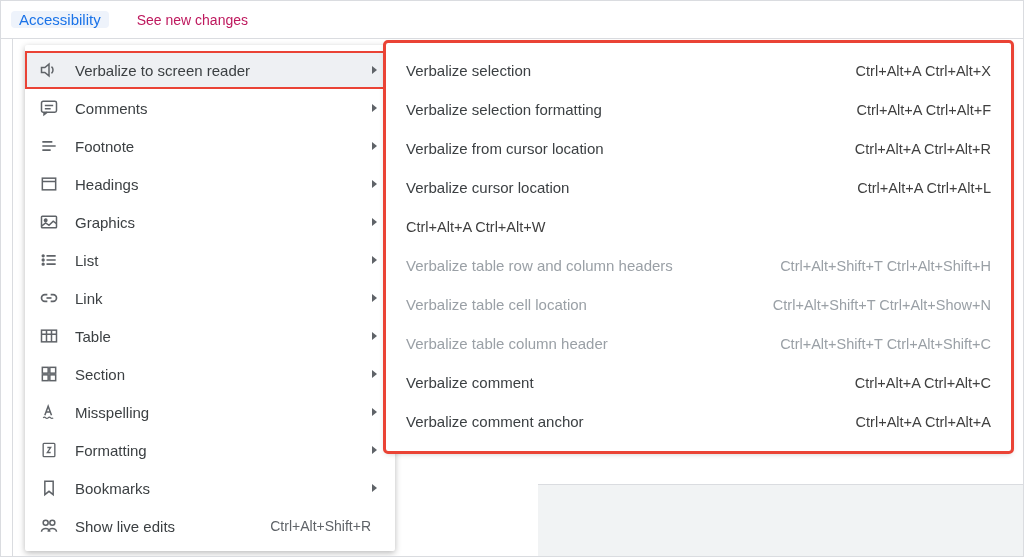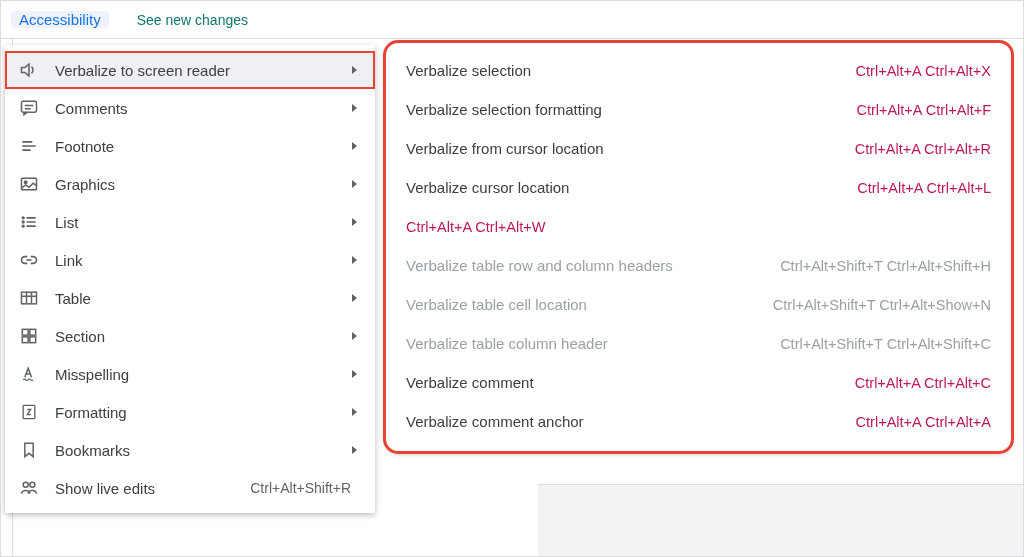--- a/index.html
+++ b/index.html
@@ -24,21 +24,21 @@
     }
     .toolbar .tab {
       display: flex;
       align-items: center;
       padding: 0 8px;
       border-radius: 4px;
       justify-content: center;
     }
     .tab.active { background: #eef3fb; }
     .tab-label { color: #1a73e8; font-size: 15px; }
-    .see-changes { color: #0f766e; font-size: 14px; }
+    .see-changes { color: #be185d; font-size: 14px; }
     .body-area {
       display: flex;
       position: relative;
       width: 100%;
       height: calc(100% - 38px);
     }
     .left-strip {
       width: 12px;
       border-right: 1px solid #dadce0;
       background: #fff;
@@ -54,21 +54,21 @@
     }
     .doc-right {
       flex: 1;
       background: #f1f3f4;
       border-top: 1px solid #dadce0;
       margin-top: 445px;
     }
     
     .menu-left {
       position: absolute;
-      left: 4px;
+      left: 24px;
       top: 44px;
       width: 370px;
       background: #fff;
       box-shadow: 0 2px 6px rgba(0,0,0,.28);
       border-radius: 2px;
       z-index: 20;
       padding: 6px 0;
     }
     .menu-item {
       display: flex;
@@ -110,40 +110,40 @@
       margin-right: 6px;
     }
     
     .submenu {
       position: absolute;
       left: 385px;
       top: 42px;
       width: 625px;
       background: #fff;
       box-shadow: 0 2px 6px rgba(0,0,0,.28);
-      border-radius: 12px;
+      border-radius: 2px;
       z-index: 25;
       padding: 8px 0 10px;
       outline: 3px solid #ea4335;
       outline-offset: 0;
     }
     .submenu-item {
       display: flex;
       align-items: center;
       justify-content: space-between;
       padding: 10px 20px 10px 20px;
       height: 39px;
     }
     .s-label {
       font-size: 15px;
       color: #3c4043;
     }
     .s-shortcut {
       font-size: 14.5px;
-      color: #be185d;
+      color: #404040;
     }
     .submenu-item.disabled .s-label,
     .submenu-item.disabled .s-shortcut {
       color: #9aa0a6;
     }
     svg { display: block; }
   </style>
 </head>
 <body>
 
@@ -191,20 +191,30 @@
         <svg viewBox="0 0 24 24" width="20" height="20" fill="none" stroke="#5f6368" stroke-width="2">
           <path d="M4 7h12M4 12h16M4 17h10"></path>
         </svg>
       </span>
       <span class="m-label">Footnote</span>
       <span class="m-arrow"></span>
     </div>
     <div class="menu-item">
       <span class="m-icon">
         <svg viewBox="0 0 24 24" width="20" height="20" fill="none" stroke="#5f6368" stroke-width="1.8">
+          <rect x="4" y="5" width="16" height="14"></rect>
+          <path d="M4 9h16"></path>
+        </svg>
+      </span>
+      <span class="m-label">Headings</span>
+      <span class="m-arrow"></span>
+    </div>
+    <div class="menu-item">
+      <span class="m-icon">
+        <svg viewBox="0 0 24 24" width="20" height="20" fill="none" stroke="#5f6368" stroke-width="1.8">
           <rect x="3" y="5" width="18" height="14" rx="1"></rect>
           <circle cx="8" cy="10" r="1.5" fill="#5f6368"></circle>
           <path d="M3 17l5-4 4 3 5-5 4 3"></path>
         </svg>
       </span>
       <span class="m-label">Graphics</span>
       <span class="m-arrow"></span>
     </div>
     <div class="menu-item">
       <span class="m-icon">

